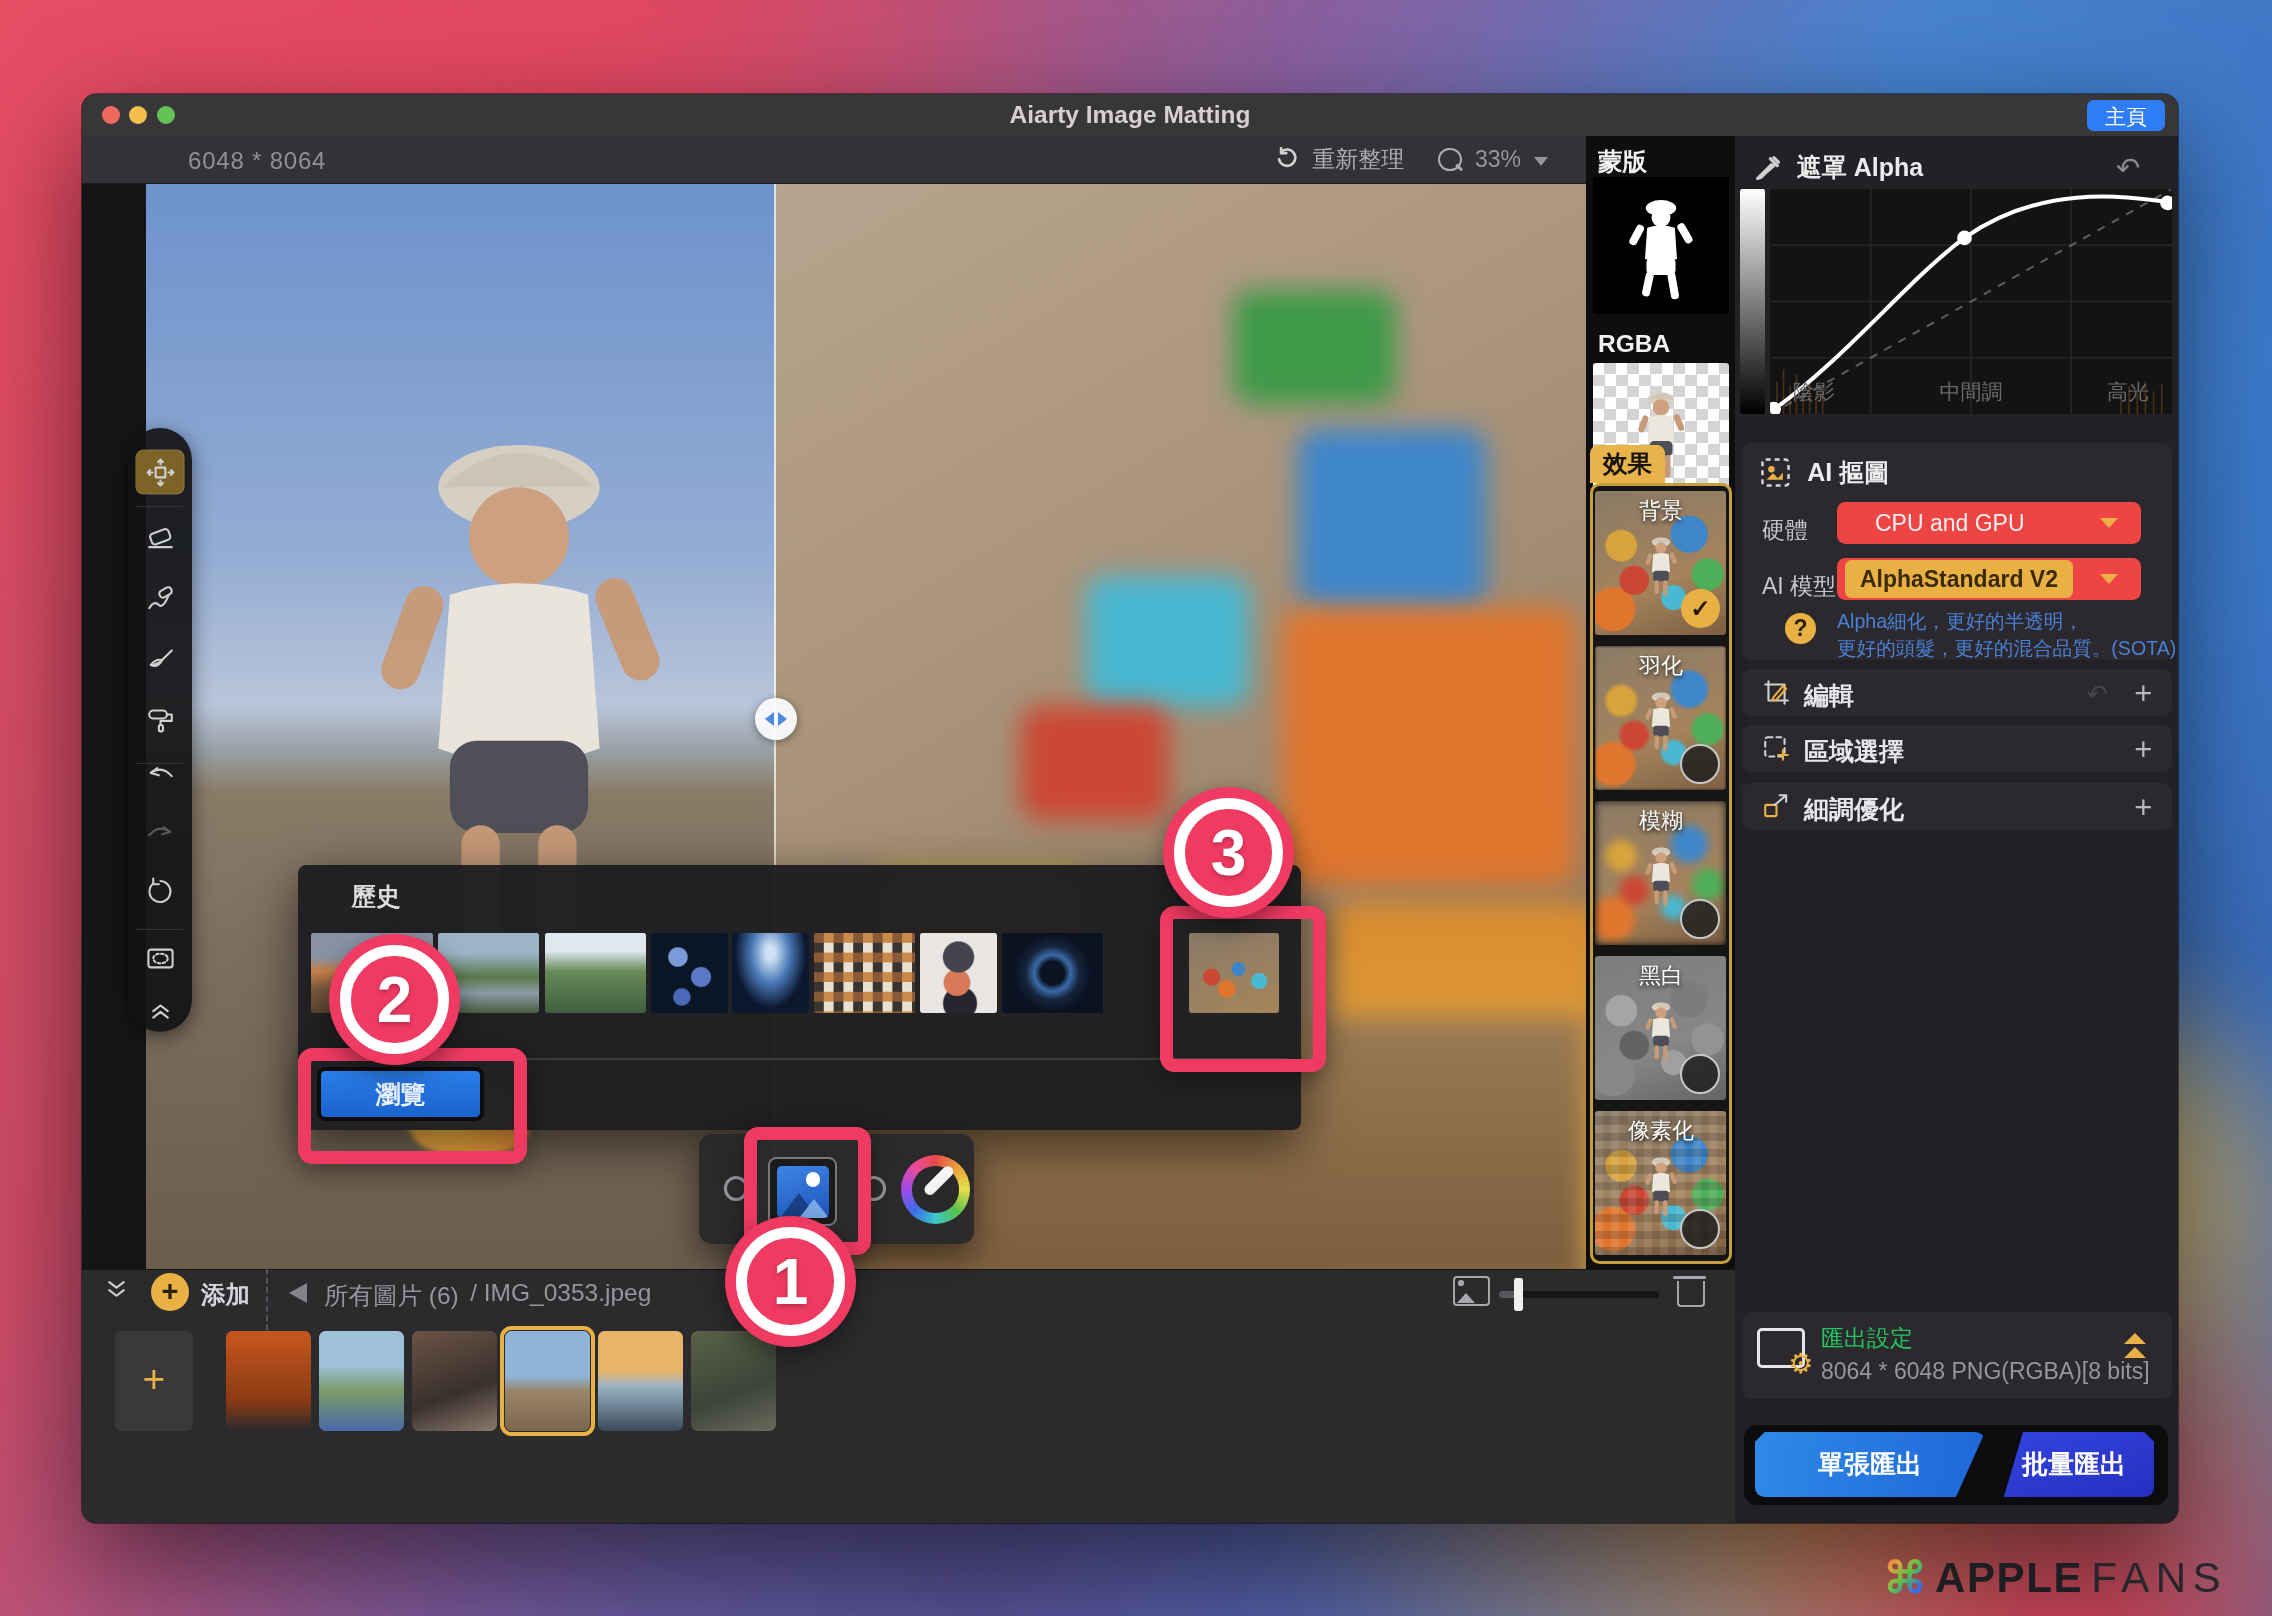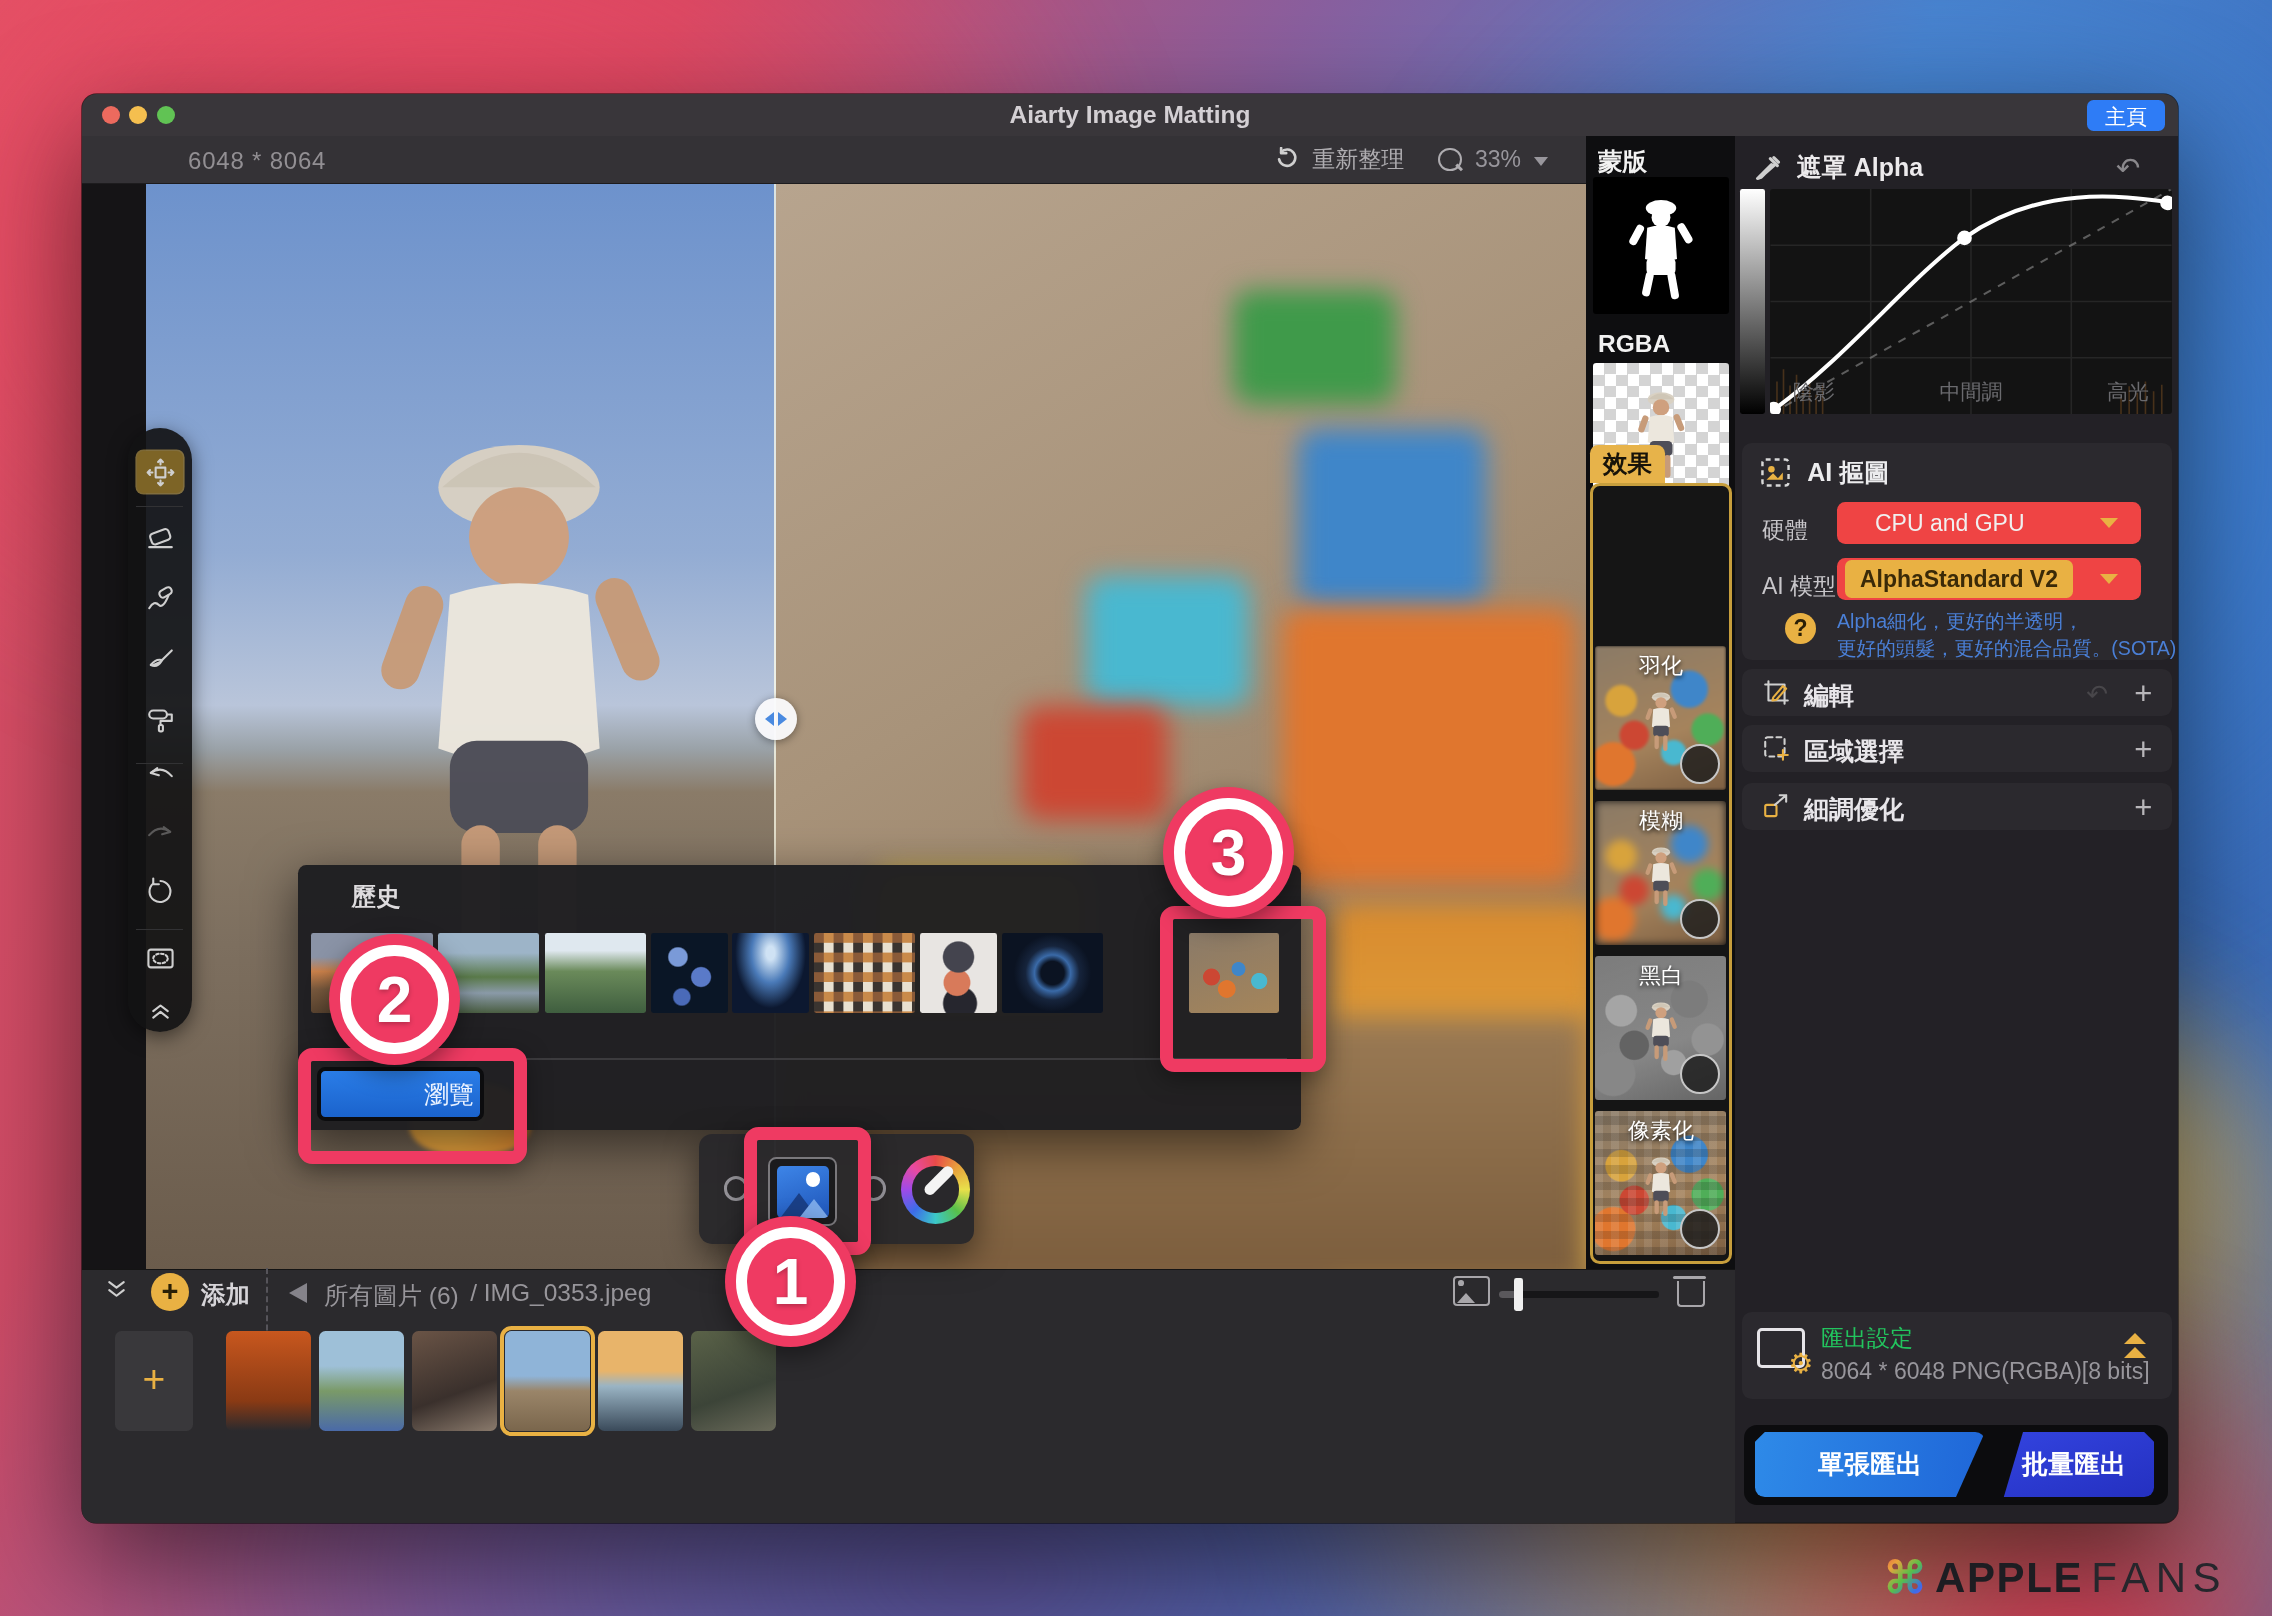--- a/index.html
+++ b/index.html
@@ -150,21 +150,21 @@
   .trash .can{position:absolute;left:1.6px;top:6.5px;width:24.5px;height:24.5px;border:2.4px solid #a8a6aa;border-top:none;border-radius:0 0 4.1px 4.1px;}
 
   
   .history{position:absolute;left:216px;top:771px;width:1003px;height:265px;background:rgba(30,30,33,.97);
     border-radius:8.2px;box-shadow:0 14.7px 49px rgba(0,0,0,.55);z-index:5;}
   .htitle{position:absolute;left:24.5px;top:14.7px;font-size:24.5px;font-weight:bold;color:#dedcde;margin-left:29px;}
   .hthumb{position:absolute;top:68px;height:80px;border-radius:2.4px;}
   .hsep{position:absolute;left:13px;top:193px;width:976px;height:1.6px;background:#3c3b3e;}
   .browsebtn{position:absolute;left:235px;top:973px;width:167px;height:54px;z-index:7;
     background:linear-gradient(#2a7de8,#1b63cc);border:4.9px solid #0c0c0e;border-radius:8.2px;
-    color:#eaf2ff;font-size:25px;font-weight:normal;font-family:inherit;line-height:44px;text-align:right;box-sizing:border-box;}
+    color:#eaf2ff;font-size:25px;font-weight:bold;font-family:inherit;line-height:44px;text-align:center;box-sizing:border-box;}
 
   
   .togglebar{position:absolute;left:617px;top:1040px;width:275px;height:110px;background:rgba(41,40,43,.96);
     border-radius:13px;z-index:6;box-shadow:0 11.4px 33px rgba(0,0,0,.5);}
   .radio{position:absolute;width:24.5px;height:24.5px;border-radius:50%;border:3.3px solid #96949a;box-sizing:border-box;}
   .imgthumbico{position:absolute;left:69px;top:23px;width:65px;height:65px;background:#1b1b1d;border:2.4px solid #7a787c;border-radius:8.2px;}
   .imgthumbico .inner{position:absolute;inset:6.5px;border-radius:4.9px;background:linear-gradient(160deg,#3d85e8,#1f55b8);overflow:hidden;}
   .imgthumbico .sun{position:absolute;right:8.2px;top:6.5px;width:14.7px;height:14.7px;border-radius:50%;background:#fff;}
   .imgthumbico .mtn{position:absolute;left:1.6px;bottom:-3.3px;border-left:21px solid transparent;border-right:21px solid transparent;border-bottom:28px solid #1a3f86;}
   .imgthumbico .mtn2{position:absolute;right:-3.3px;bottom:-4.9px;border-left:18px solid transparent;border-right:18px solid transparent;border-bottom:23px solid #7aa8e8;}
@@ -346,20 +346,28 @@
         </svg>
     </div>
     <span class="collabel" style="left:1516px;top:236px">RGBA</span>
     <div class="thumbbox checker" style="left:1511px;top:269px;width:136px;height:137px">
       <svg class="kidsvg" width="69" height="95" viewBox="0 0 100 150">
           <use href="#kid"></use>
         </svg>
     </div>
     <div class="fxtab" style="left:1508px">效果</div>
     <div class="fxframe" style="left:1508px;top:389px;width:136px;height:775px">
+      <div class="fxthumb" style="top:4.9px">
+        <div class="fxbg"></div>
+        <svg class="kidsvg" width="46" height="65" viewBox="0 0 100 150" style="z-index:1">
+            <use href="#kid"></use>
+          </svg>
+        <div class="fxlabel">背景</div>
+        <div class="fxcheck">✓</div>
+      </div>
       <div class="fxthumb" style="top:160px">
         <div class="fxbg" style="filter:blur(1.6px)"></div>
         <svg class="kidsvg" width="46" height="65" viewBox="0 0 100 150" style="z-index:1">
             <use href="#kid"></use>
           </svg>
         <div class="fxlabel">羽化</div>
         <div class="fxcircle"></div>
       </div>
       <div class="fxthumb" style="top:315px">
         <div class="fxbg blur"></div>

